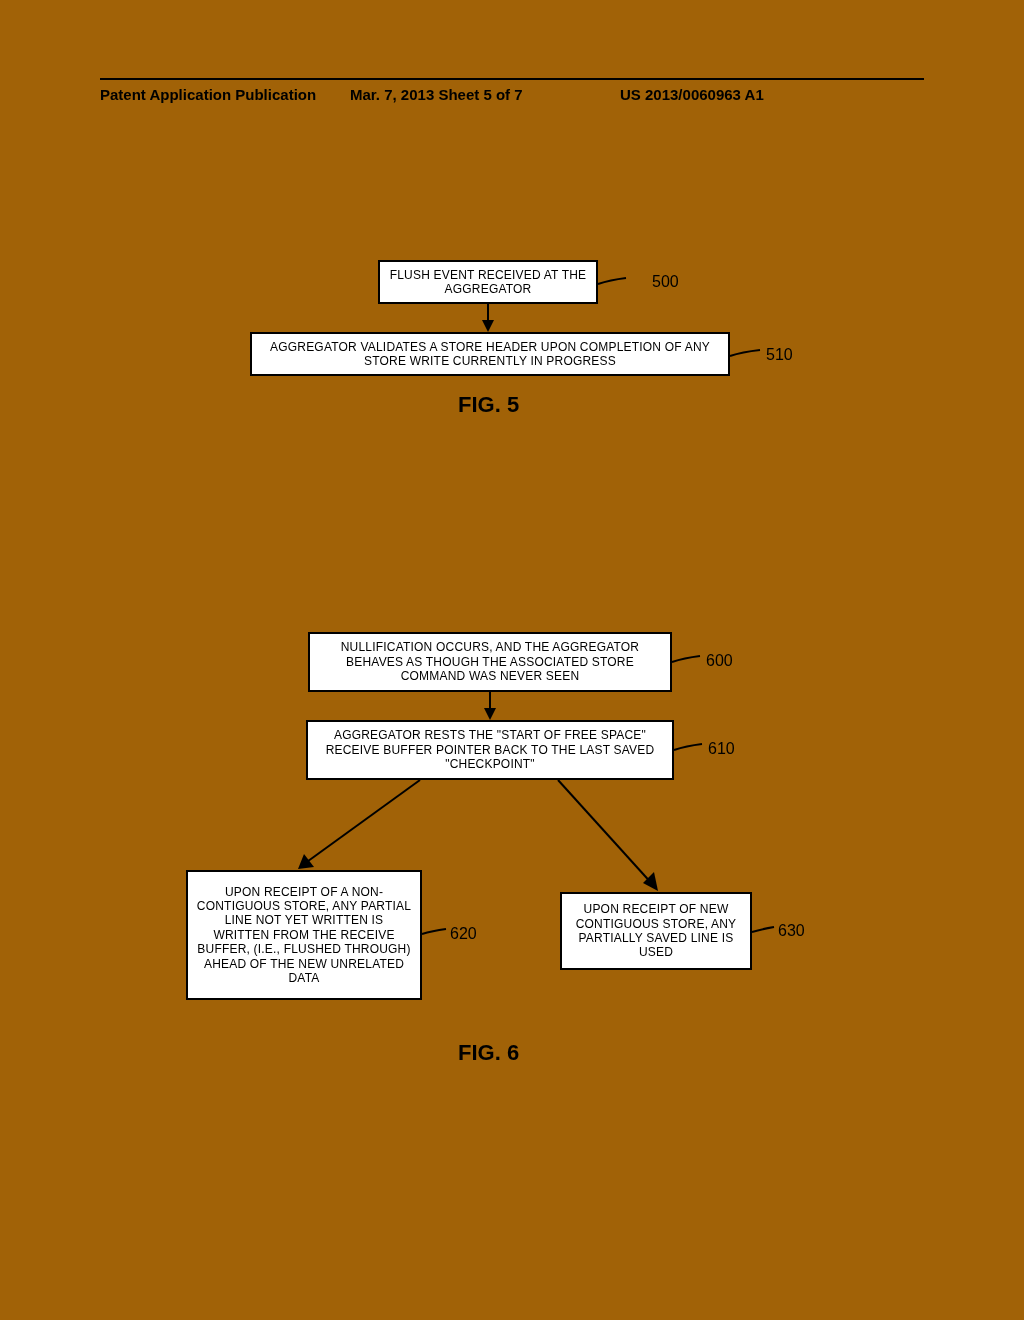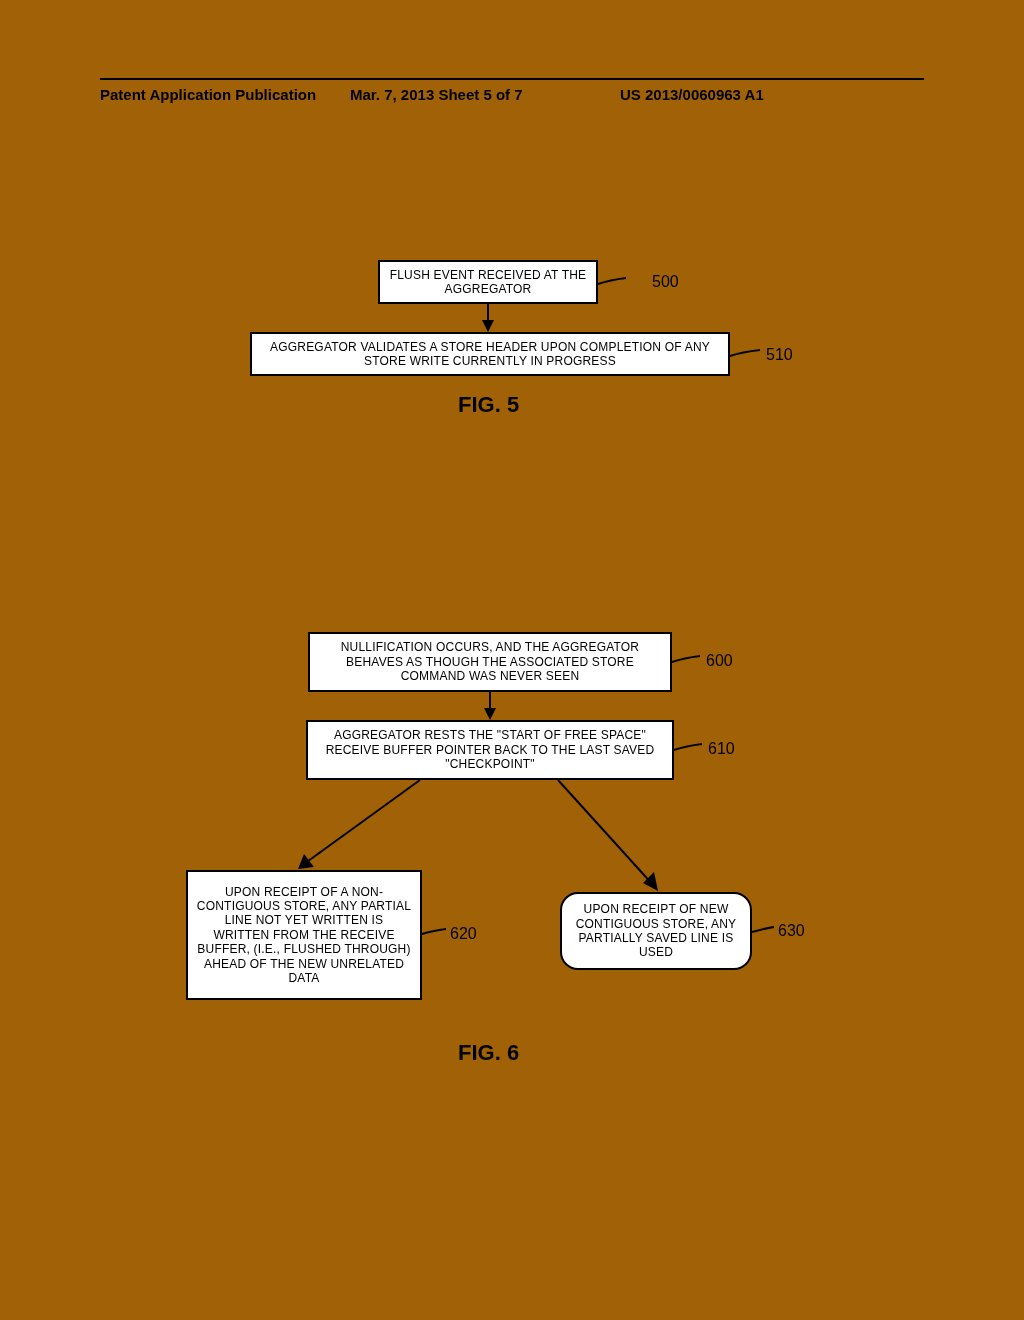--- a/index.html
+++ b/index.html
@@ -97,21 +97,21 @@
   <div class="box" style="left:306px; top:720px; width:368px; height:60px;">
     <span>AGGREGATOR RESTS THE "START OF FREE SPACE" RECEIVE BUFFER POINTER BACK TO THE LAST SAVED "CHECKPOINT"</span>
   </div>
   <div class="reflabel" style="left:708px; top:740px;">610</div>
 
   <div class="box" style="left:186px; top:870px; width:236px; height:130px; text-transform:none;">
     <span style="text-transform:uppercase;">UPON RECEIPT OF A NON-CONTIGUOUS STORE, ANY PARTIAL LINE NOT YET WRITTEN IS WRITTEN FROM THE RECEIVE BUFFER, (i.e., FLUSHED THROUGH) AHEAD OF THE NEW UNRELATED DATA</span>
   </div>
   <div class="reflabel" style="left:450px; top:925px;">620</div>
 
-  <div class="box" style="left:560px; top:892px; width:192px; height:78px;border-radius:18px;">
+  <div class="box" style="left:560px; top:892px; width:192px; height:78px;">
     <span>UPON RECEIPT OF NEW CONTIGUOUS STORE, ANY PARTIALLY SAVED LINE IS USED</span>
   </div>
   <div class="reflabel" style="left:778px; top:922px;">630</div>
 
   <div class="figlabel" style="left:458px; top:1040px;text-align:right;">FIG. 6</div>
 
   <svg width="1024" height="1320">
 
     <path class="tick" d="M598,284 q12,-4 28,-6"></path>
 

